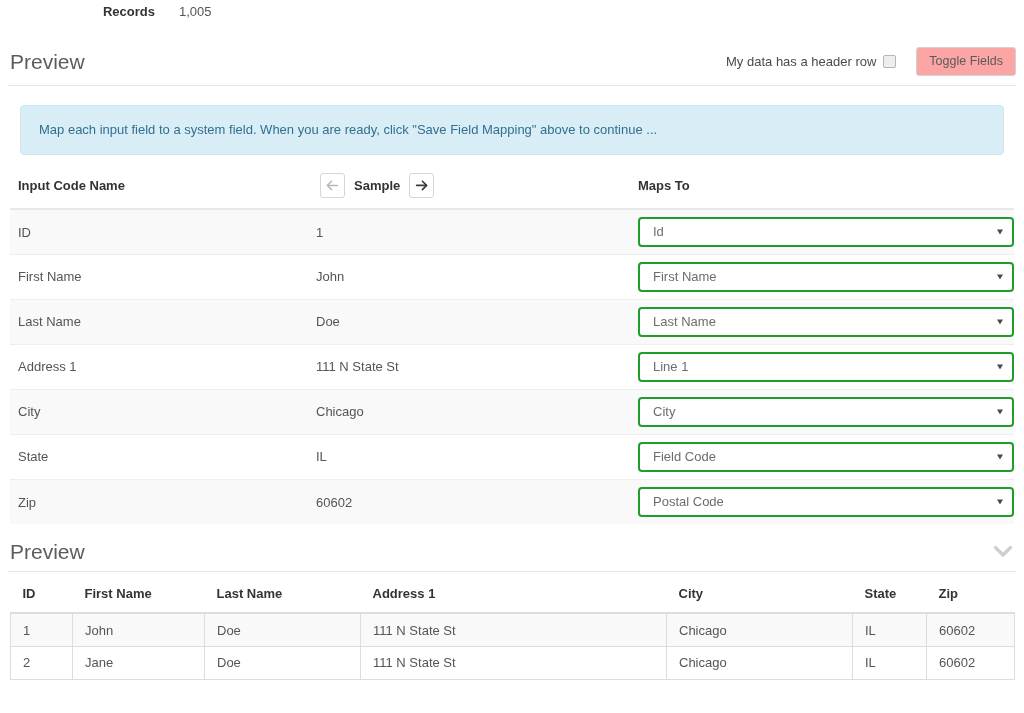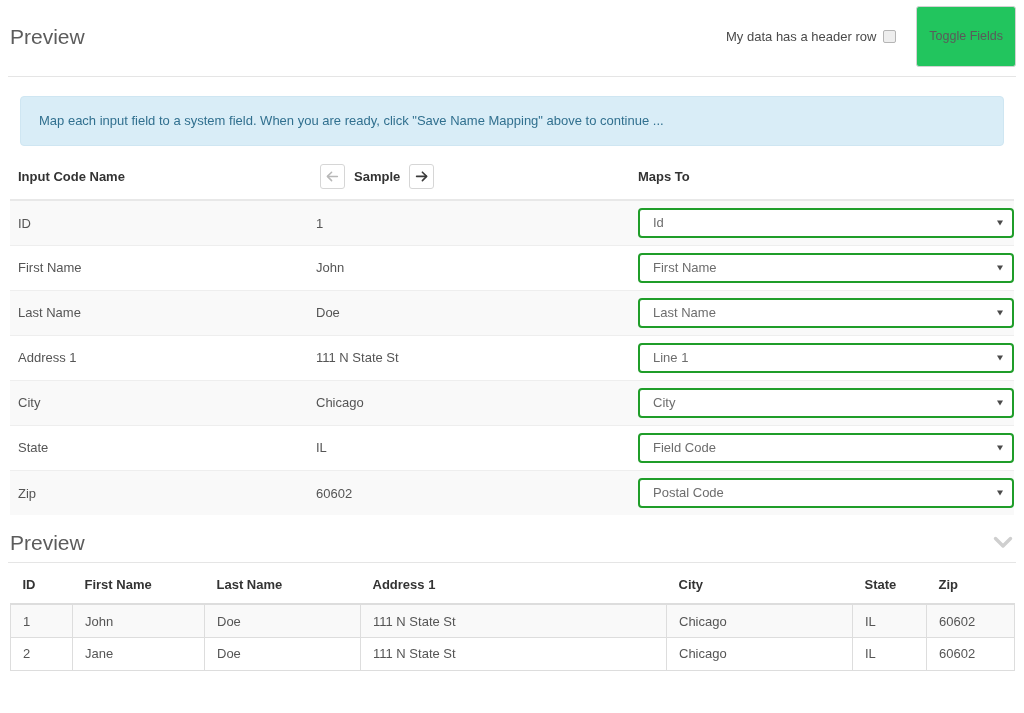--- a/index.html
+++ b/index.html
@@ -71,24 +71,24 @@
     width: 13px;
     height: 13px;
     border: 1px solid #b5b5b5;
     background: #eeeeee;
     border-radius: 2px;
     display: inline-block;
   }
   .btn-default {
     font-size: 12.5px;
     color: #5a5a5a;
-    background: #22c55e;
+    background: #fca5a5;
     border: 1px solid #d2d2d2;
     border-radius: 3px;
-    padding: 23px 12px;
+    padding: 7px 12px;
     line-height: 1;
     cursor: pointer;
   }
 
   
   .alert {
     margin: 19px 10px 0 10px;
     background: #d9edf7;
     border: 1px solid #cfe6f2;
     border-radius: 4px;
@@ -227,35 +227,39 @@
   .pc4 { width: 186px; }
   .pc5 { width: 74px; }
   .pc6 { width: 88px; }
 </style>
 </head>
 <body>
 
 <div class="page">
 
   <div class="meta">
+    <div class="meta-row">
+      <div class="meta-label">Records</div>
+      <div class="meta-value">1,005</div>
+    </div>
   </div>
 
   <div class="section">
     <div class="section-head">
       <h2 class="section-title">Preview</h2>
       <div class="section-head-right">
         <label class="header-row-label">
           <span>My data has a header row</span>
           <span class="chk"></span>
         </label>
         <button class="btn-default">Toggle Fields</button>
       </div>
     </div>
 
-    <div class="alert">Map each input field to a system field. When you are ready, click "Save Name Mapping" above to continue ...</div>
+    <div class="alert">Map each input field to a system field. When you are ready, click "Save Field Mapping" above to continue ...</div>
   </div>
 
   <table class="map-table">
     <colgroup>
       <col class="col-input">
         <col class="col-sample">
         <col class="col-maps">
     </colgroup>
     <thead>
       <tr>

